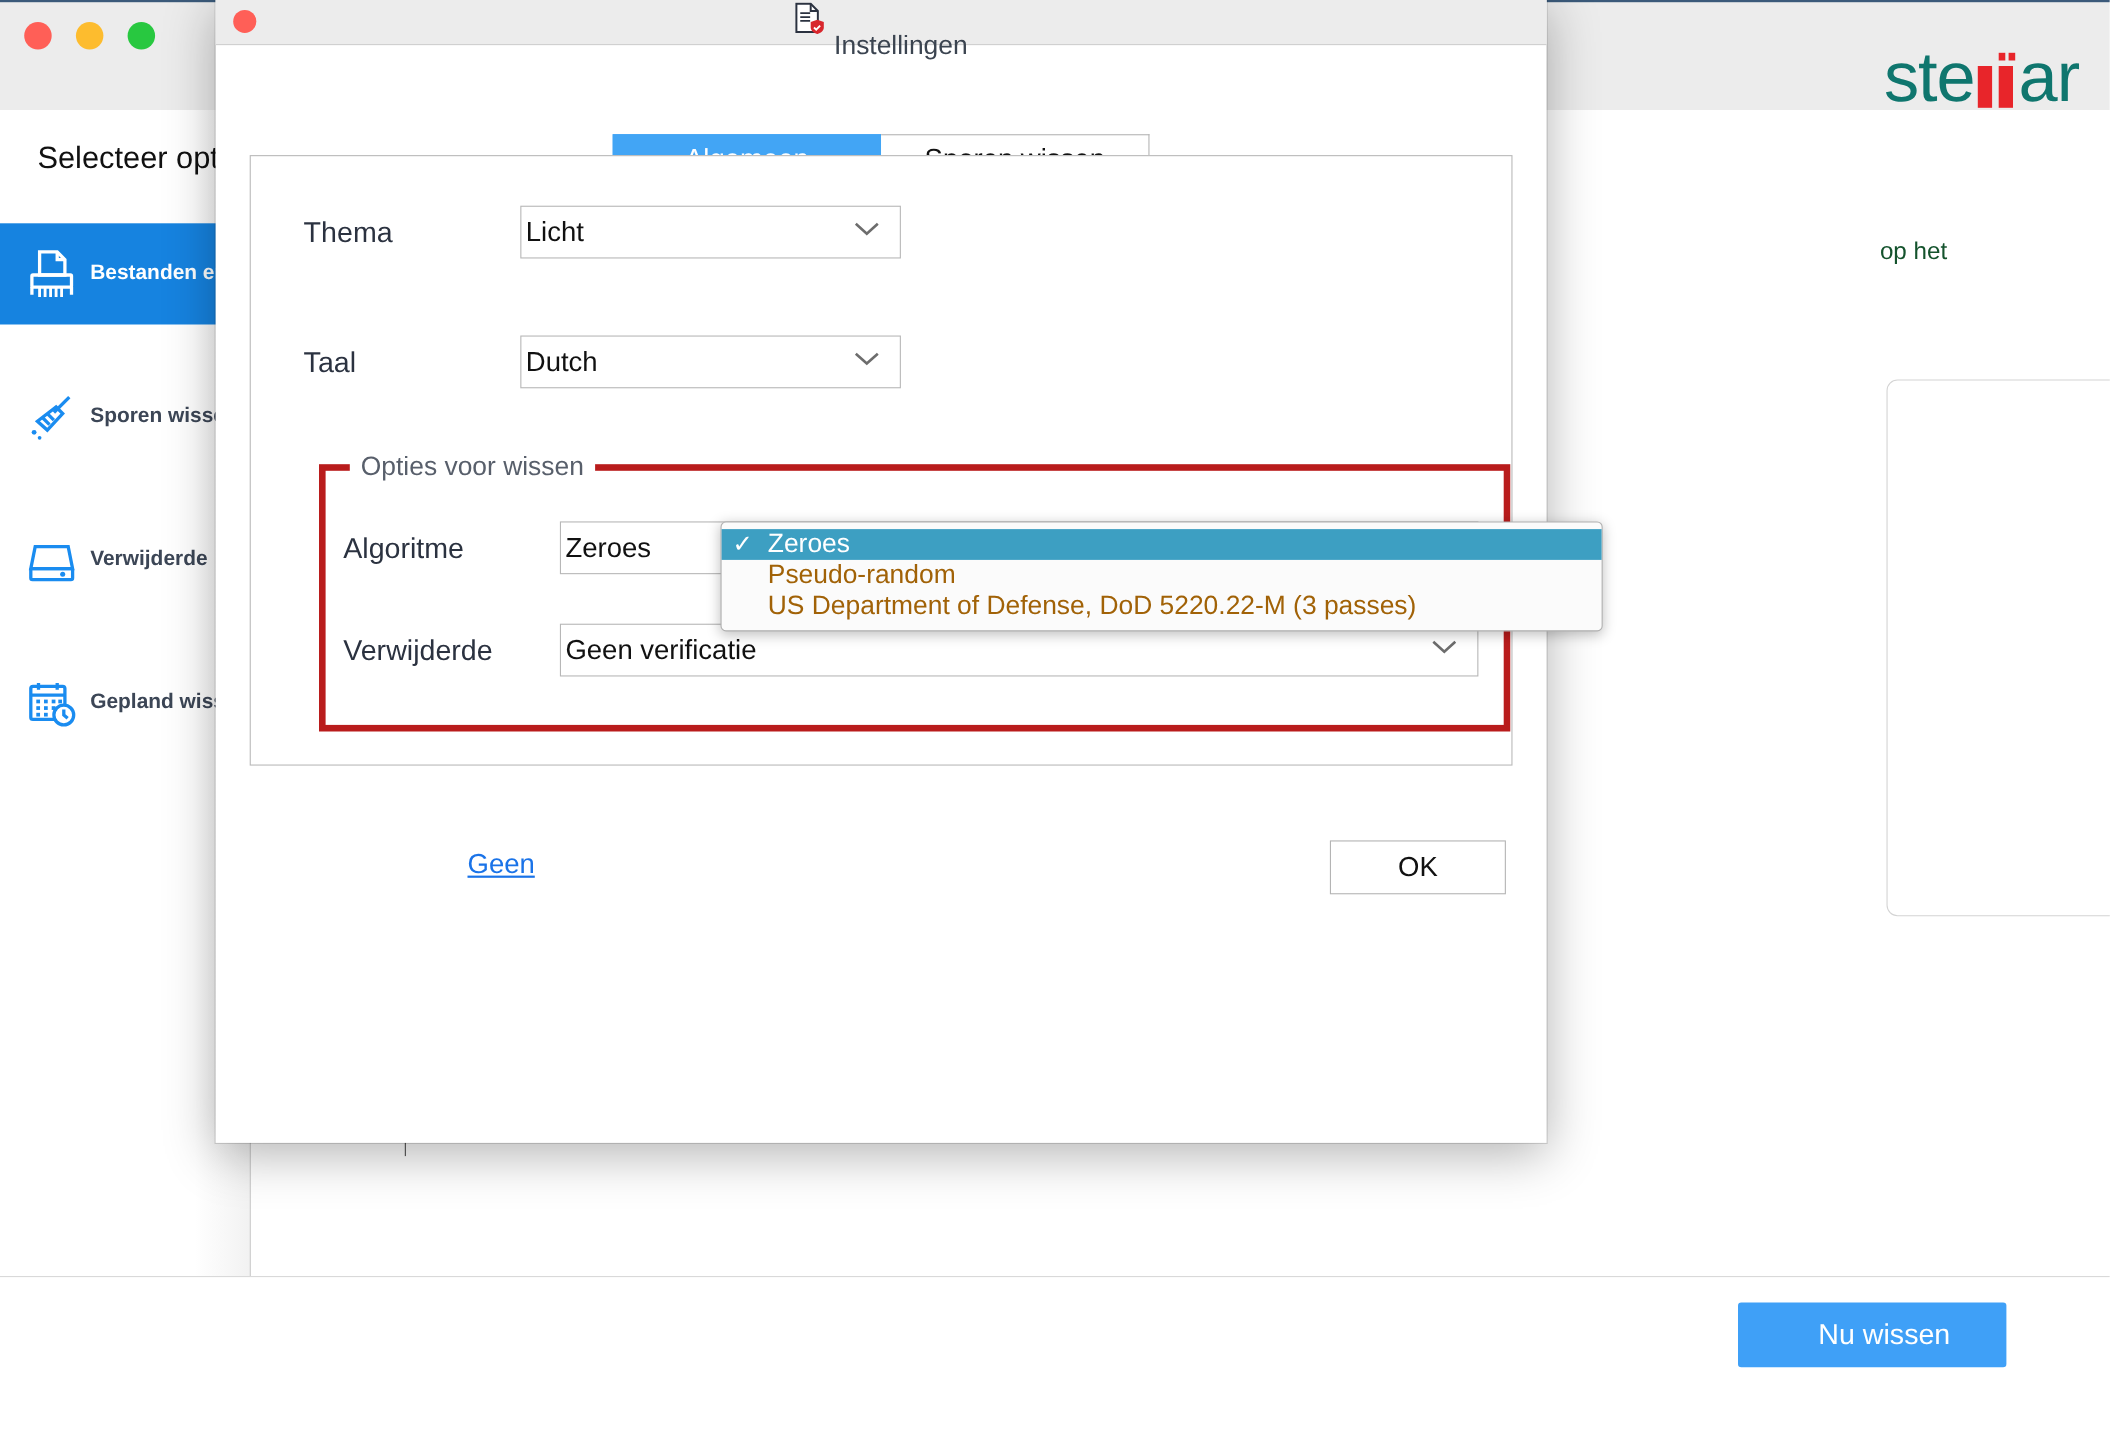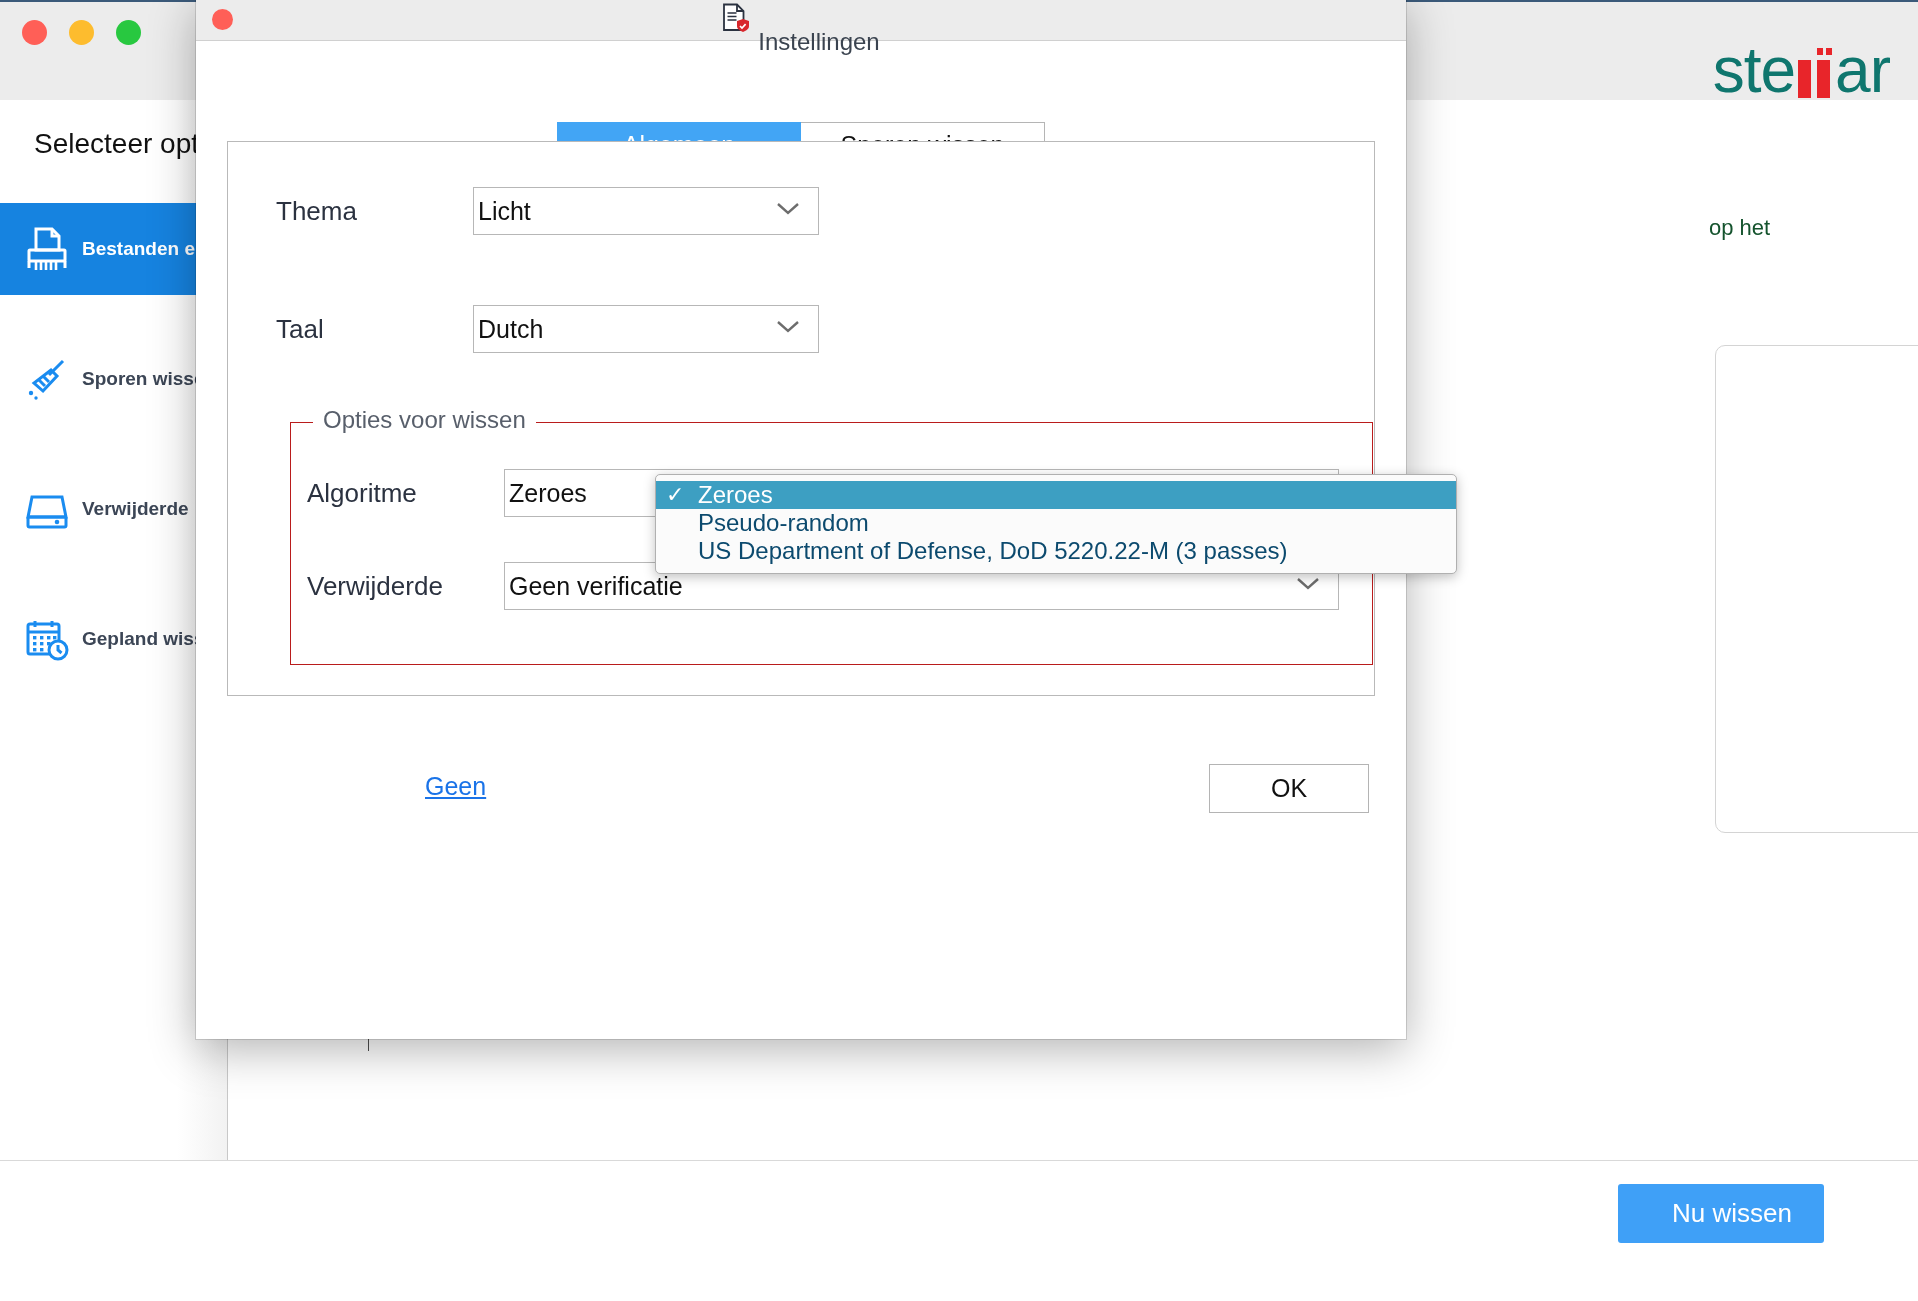--- a/index.html
+++ b/index.html
@@ -180,21 +180,21 @@
     top: 1160px;
     width: 1918px;
     height: 141px;
     background: #ffffff;
     border-top: 1px solid #d9d9d9;
   }
   #btn-nu-wissen {
     position: absolute;
     right: 94px;
     top: 23px;
-    width: 206px;
+    width: 244px;
     height: 59px;
     background: #3fa0f7;
     color: #ffffff;
     font-size: 26px;
     border: none;
     border-radius: 3px;
     cursor: pointer;
     font-family: "Liberation Sans", sans-serif;
     padding-left: 28px;
   }
@@ -320,21 +320,21 @@
     transform: translateY(-50%);
   }
 
   
   #groupbox {
     position: absolute;
     left: 62px;
     top: 280px;
     width: 1083px;
     height: 243px;
-    border: 1px solid #b91c1c;
+    border: 6px solid #b91c1c;
     box-sizing: border-box;
   }
   #groupbox-legend {
     position: absolute;
     left: 22px;
     top: -17px;
     background: #ffffff;
     padding: 0 10px;
     font-size: 24px;
     color: #585f6b;
@@ -353,21 +353,21 @@
     border-radius: 5px;
     box-shadow: 0 3px 12px rgba(0,0,0,0.25);
     box-sizing: border-box;
     padding: 6px 0 4px 0;
   }
   .dd-item {
     height: 28px;
     display: flex;
     align-items: center;
     font-size: 24px;
-    color: #0c4a6e;
+    color: #a16207;
     padding-left: 10px;
     box-sizing: border-box;
     cursor: pointer;
     white-space: nowrap;
   }
   .dd-item.selected {
     background: #3d9fc2;
     color: #ffffff;
   }
   .dd-check {

